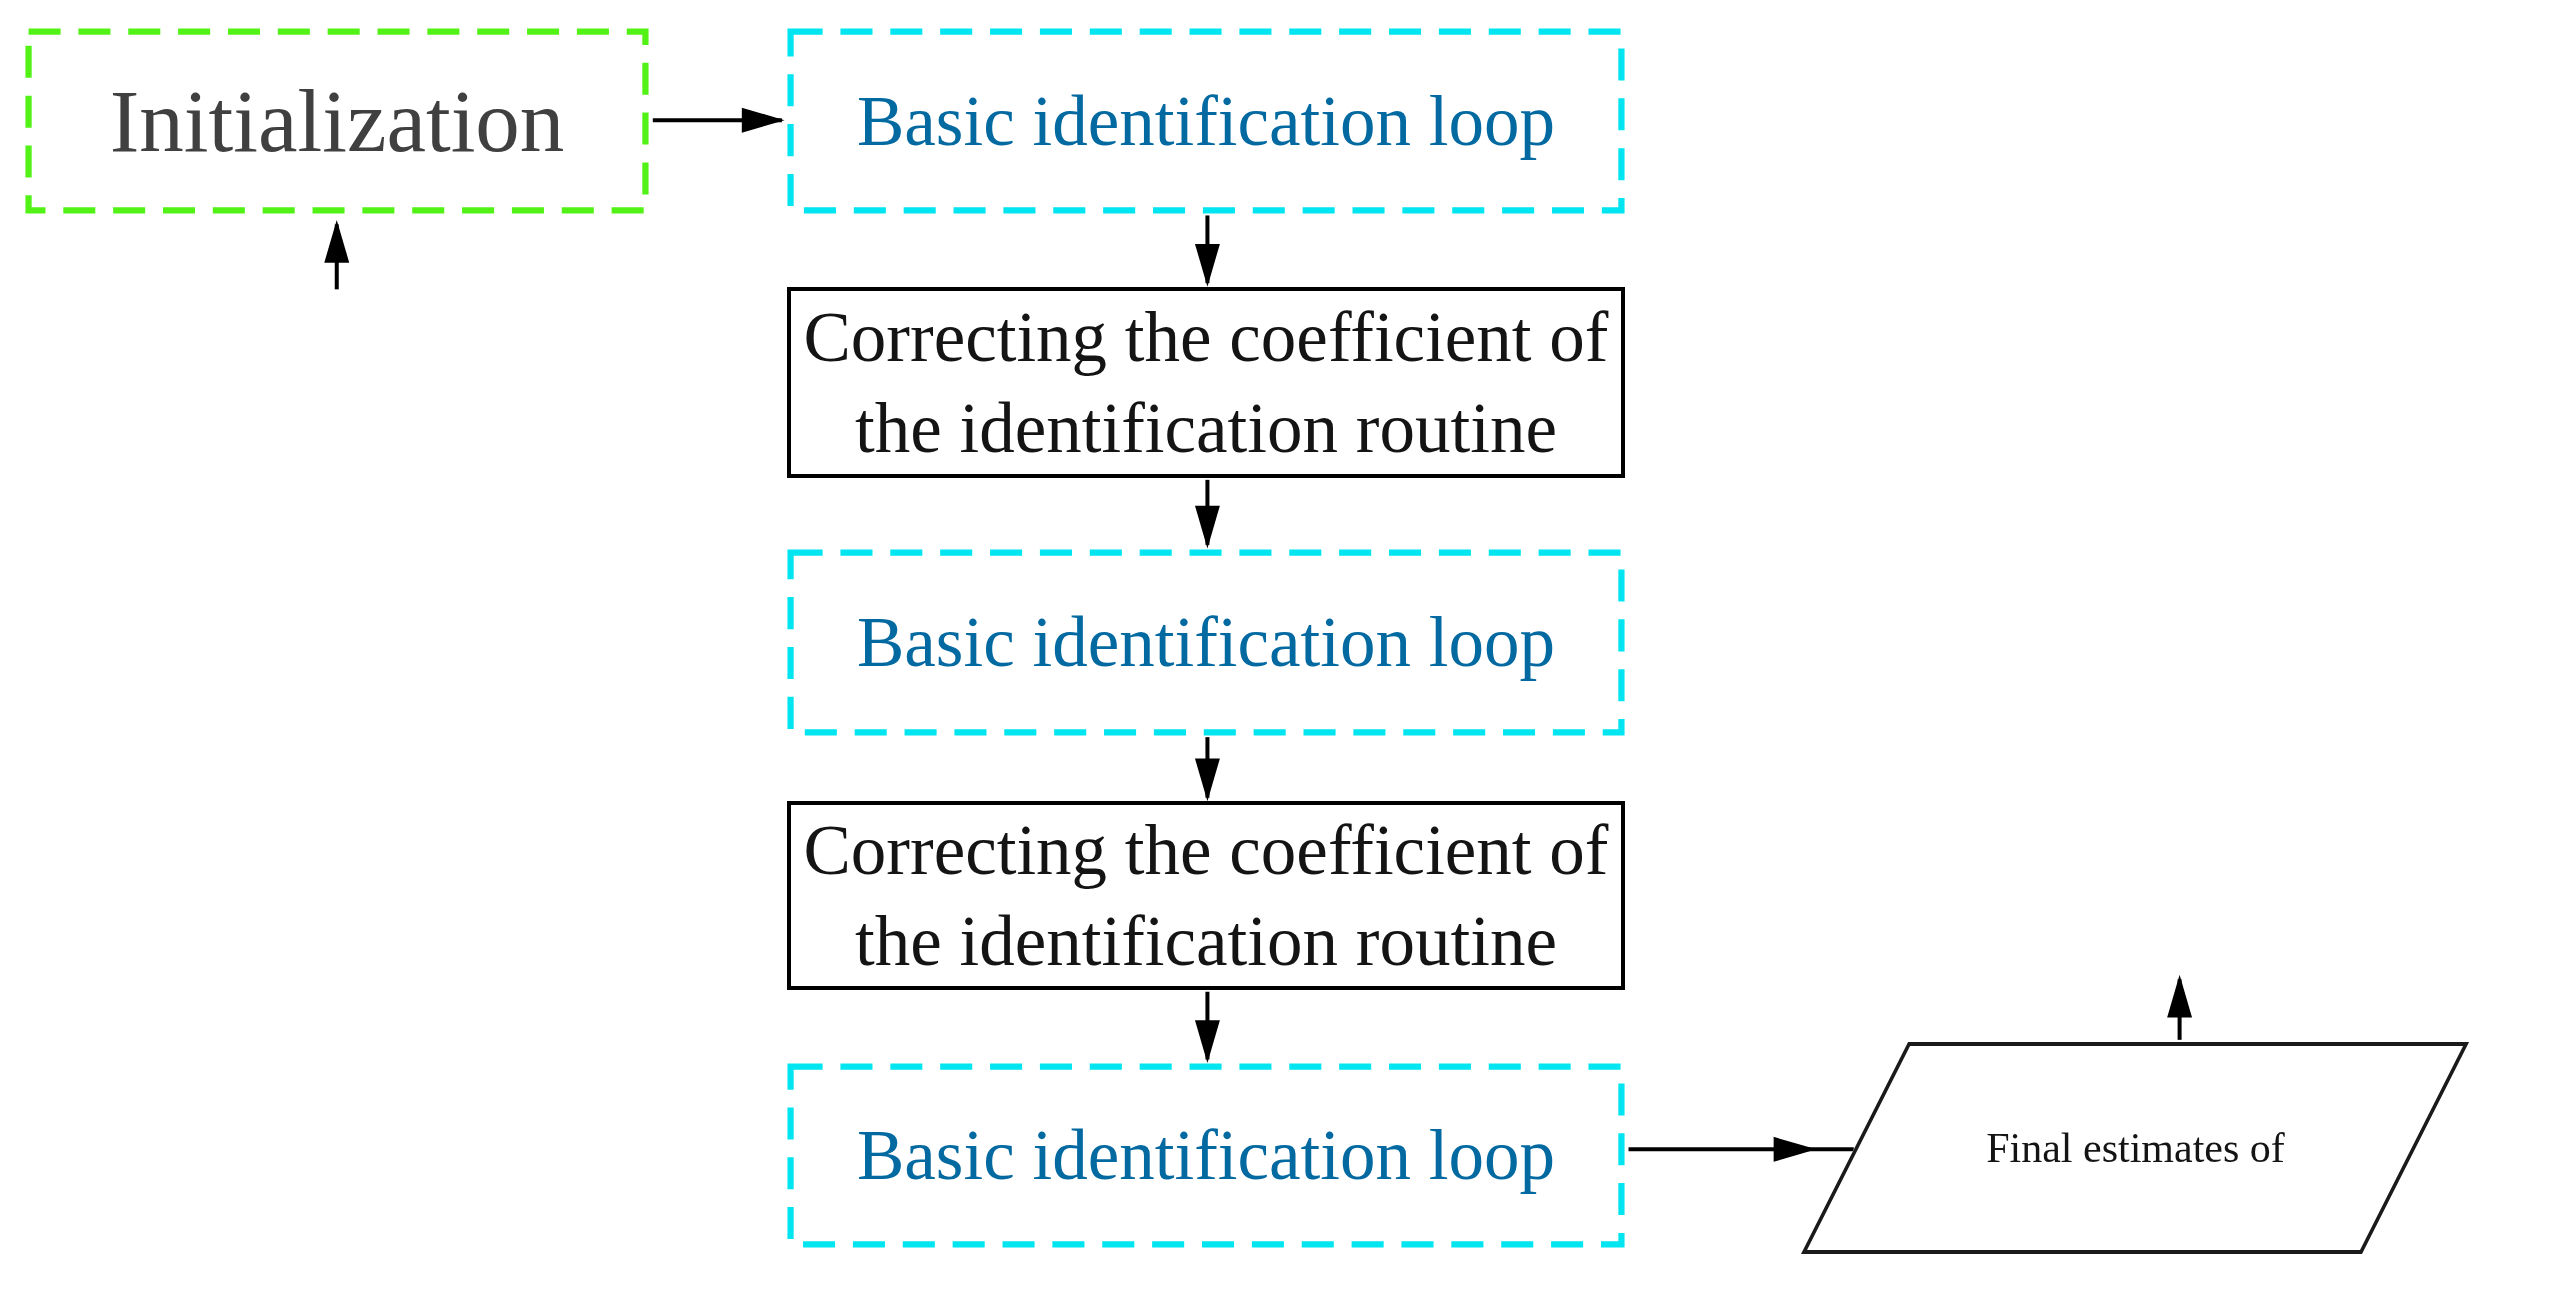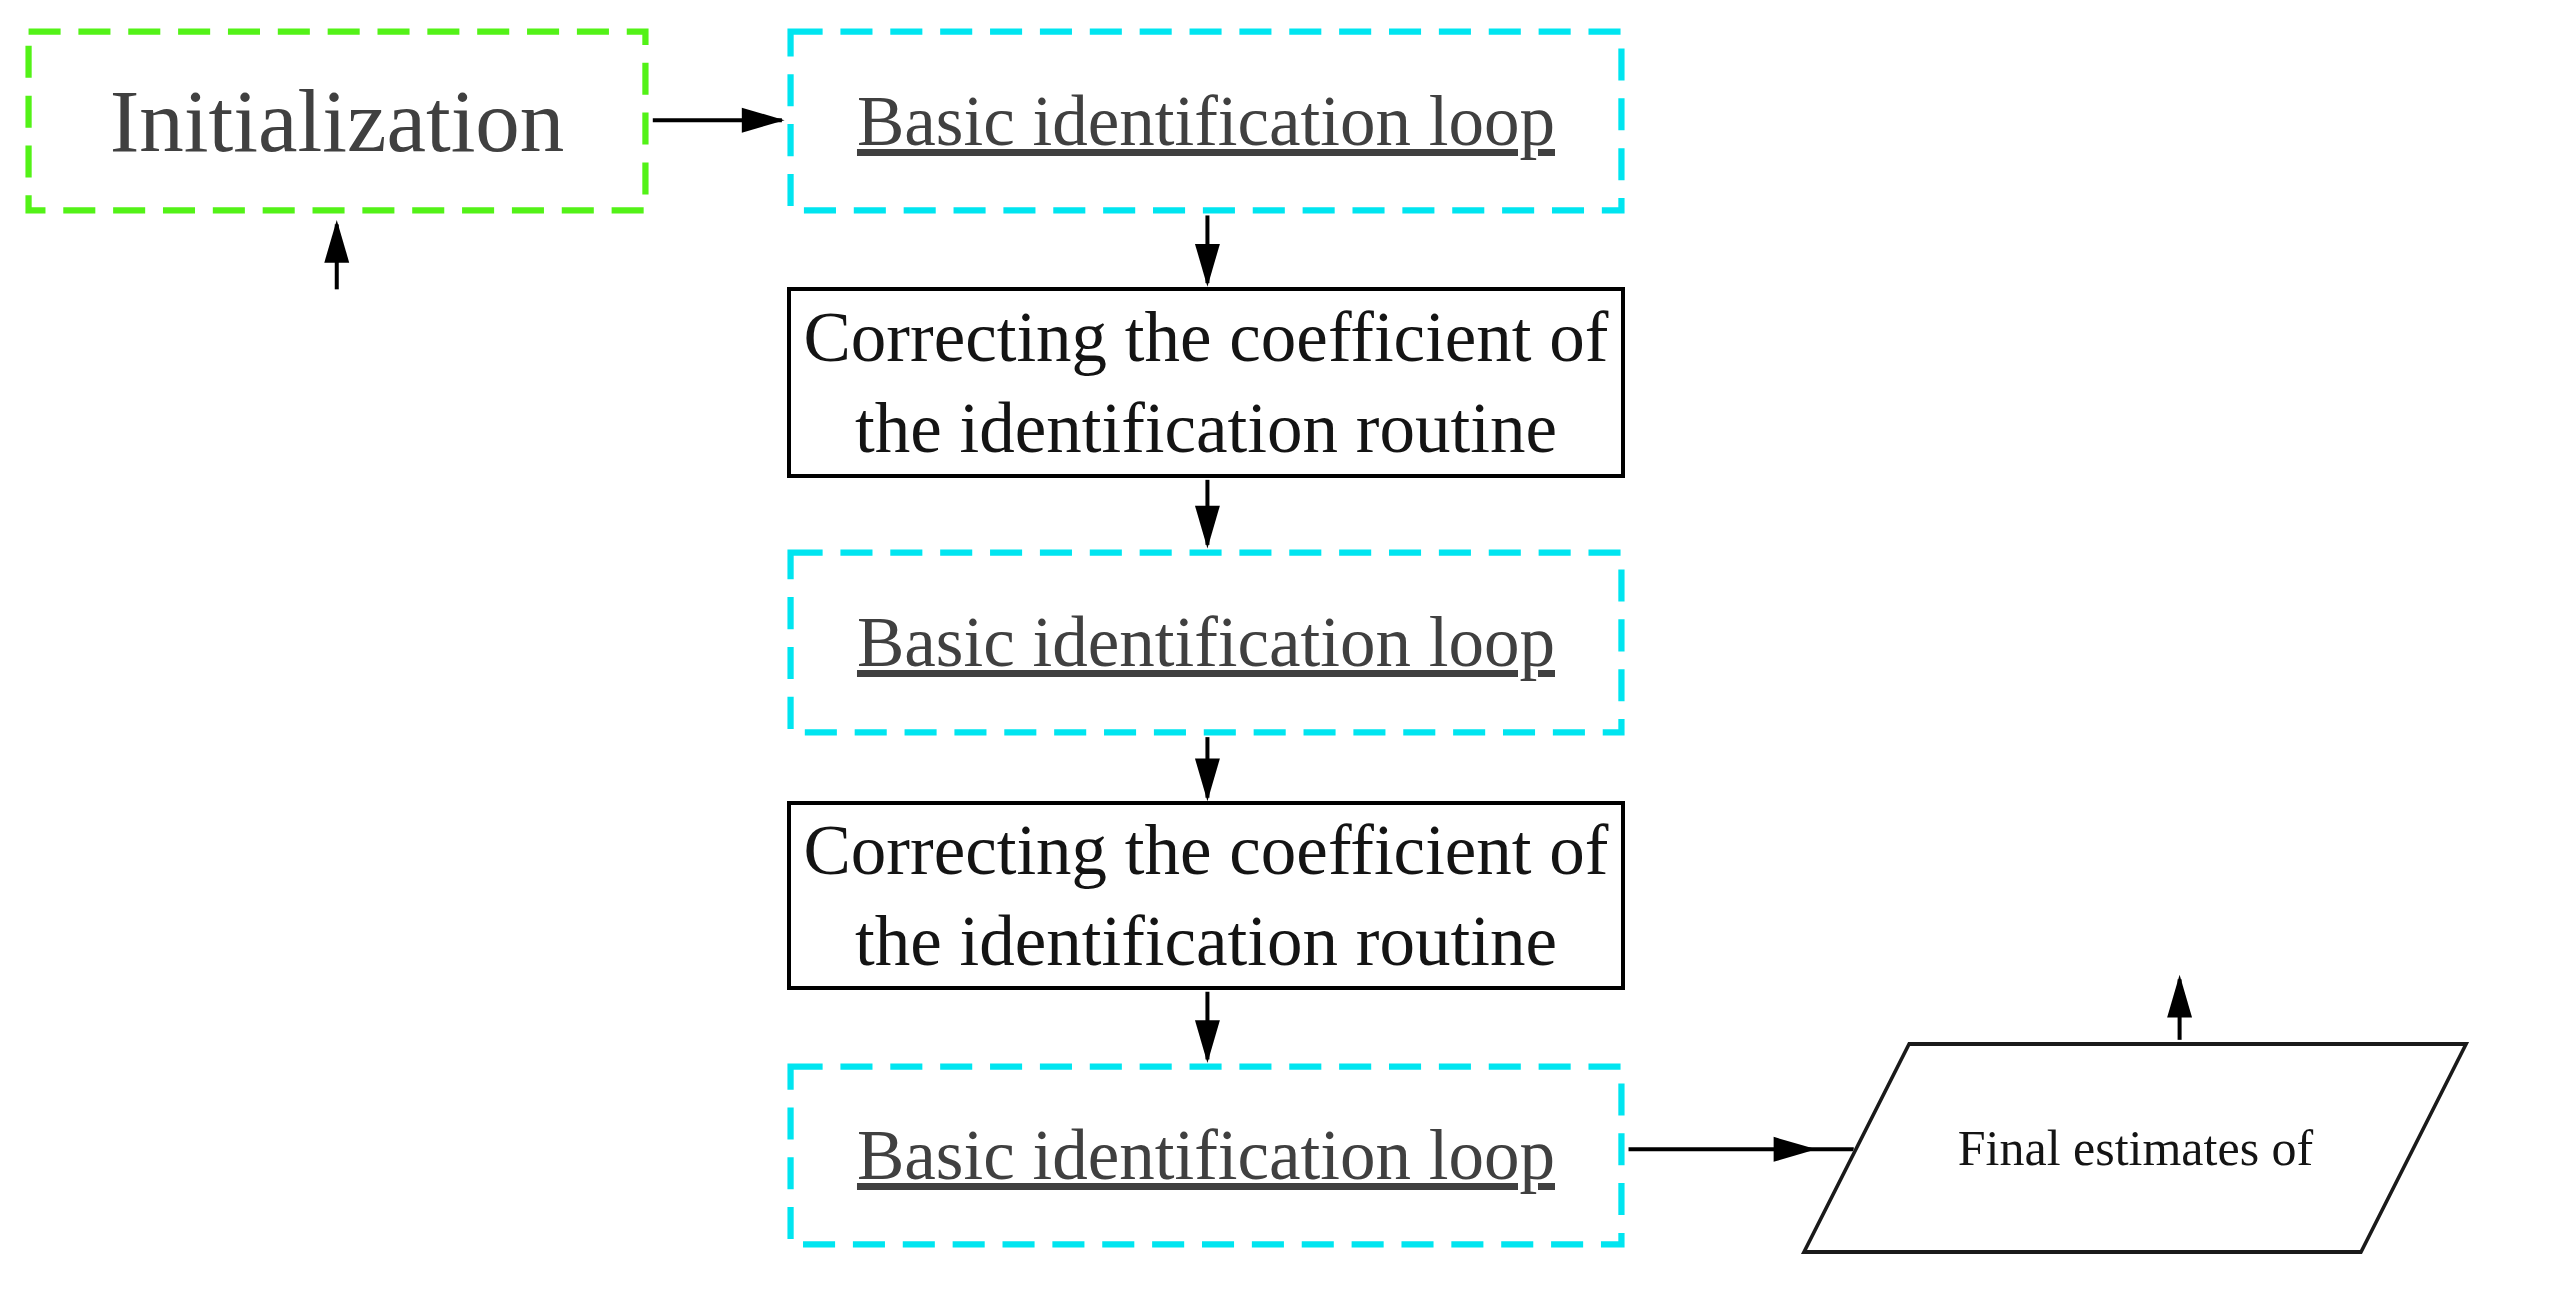--- a/index.html
+++ b/index.html
@@ -38,26 +38,26 @@
   }
   .label {
     position: relative;
     z-index: 2;
     color: #141414;
     line-height: 1.22;
     white-space: nowrap;
   }
   .label.multiline { white-space: normal; }
   .green-text  { color: #404040; }
-  .cyan-text   { color: #404040; text-decoration: underline; }
+  .cyan-text   { color: #0369a1; }
   .solid-box   { border: 4.5px solid #000000; }
   .rounded-box { border: 4.5px solid #000000; border-radius: 32px; }
   .fs-init  { font-size: 89px; }
   .fs-body  { font-size: 71px; }
-  .fs-small { font-size: 50px; line-height: 1.4; }
+  .fs-small { font-size: 42px; line-height: 1.4; }
   .two-line { line-height: 1.28; text-align: center; }
   
   .para-shape {
     position: absolute;
     left: 1801px; top: 1042px;
     width: 561px; height: 212px;
     border: 4.5px solid #1a1a1a;
     box-sizing: border-box;
     background: #ffffff;
     transform: skewX(-26.8deg);

